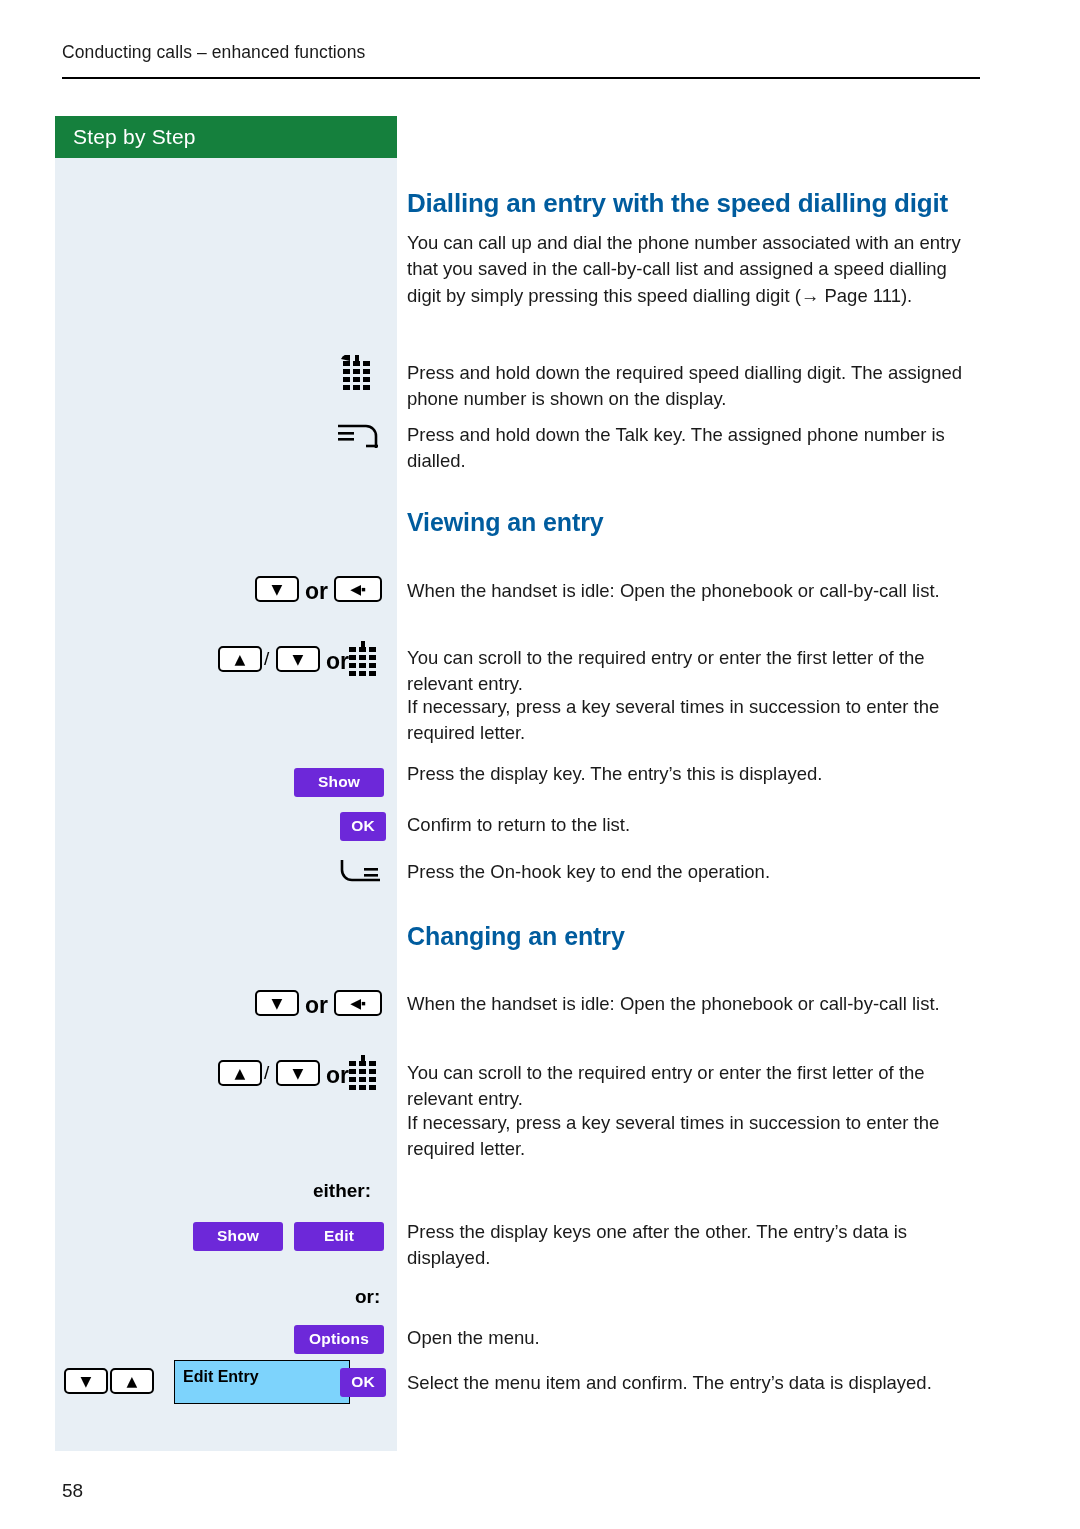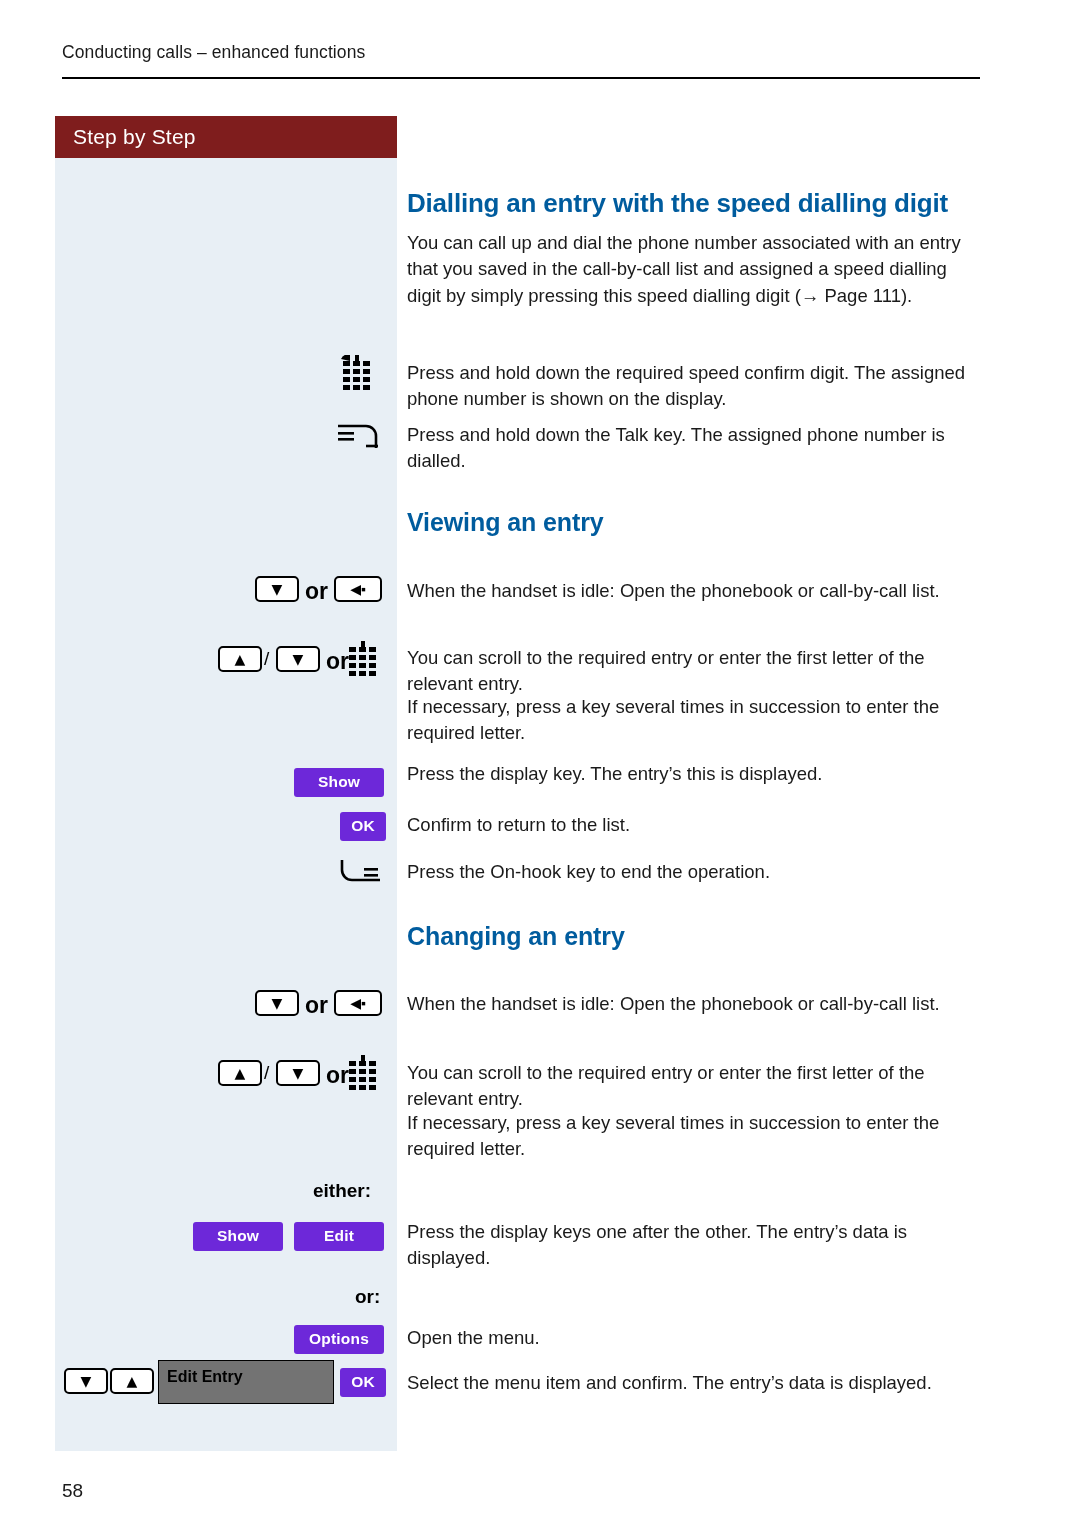--- a/index.html
+++ b/index.html
@@ -35,21 +35,21 @@
     background: #000000;
   }
 
   
   .sbs-header {
     position: absolute;
     left: 55px;
     top: 116px;
     width: 342px;
     height: 42px;
-    background: #7f1d1d;
+    background: #15803d;
   }
   .sbs-header span {
     position: absolute;
     left: 18px;
     top: 9px;
     color: #ffffff;
     font-size: 21px;
     letter-spacing: 0.2px;
   }
   .sbs-body {
@@ -136,22 +136,23 @@
   .either {
     position: absolute;
     font-size: 19px;
     font-weight: bold;
     color: #000;
   }
 
   .menu-field {
     position: absolute;
     border: 1.5px solid #000;
-    background: #737373;
+    background: #7dd3fc;
     box-sizing: border-box;
+    margin-left: 16px;
   }
   .menu-field span {
     position: absolute;
     left: 8px; top: 7px;
     font-size: 16px;
     font-weight: bold;
   }
 
   .page-number {
     position: absolute;
@@ -171,21 +172,21 @@
 
 <div class="sbs-header">
   <span>Step by Step</span>
 </div>
 <div class="sbs-body"></div>
 
 <h1 class="section abs" style="left:407px; top:189px; width:578px;">Dialling an entry with the speed dialling digit</h1>
 
 <p class="body abs" style="left:407px; top:230px; width:572px;">You can call up and dial the phone number associated with an entry that you saved in the call-by-call list and assigned a speed dialling digit by simply pressing this speed dialling digit (→ Page 111).</p>
 
-<p class="body abs" style="left:407px; top:360px; width:566px;">Press and hold down the required speed confirm digit. The assigned phone number is shown on the display.</p>
+<p class="body abs" style="left:407px; top:360px; width:566px;">Press and hold down the required speed dialling digit. The assigned phone number is shown on the display.</p>
 
 <p class="body abs" style="left:407px; top:422px; width:566px;">Press and hold down the Talk key. The assigned phone number is dialled.</p>
 
 <h2 class="section abs" style="left:407px; top:508px; width:560px;">Viewing an entry</h2>
 
 <p class="body abs" style="left:407px; top:578px; width:573px;">When the handset is idle: Open the phonebook or call-by-call list.</p>
 
 <p class="body abs" style="left:407px; top:645px; width:573px;">You can scroll to the required entry or enter the first letter of the relevant entry.</p>
 
 <p class="body abs" style="left:407px; top:694px; width:573px;">If necessary, press a key several times in succession to enter the required letter.</p>

